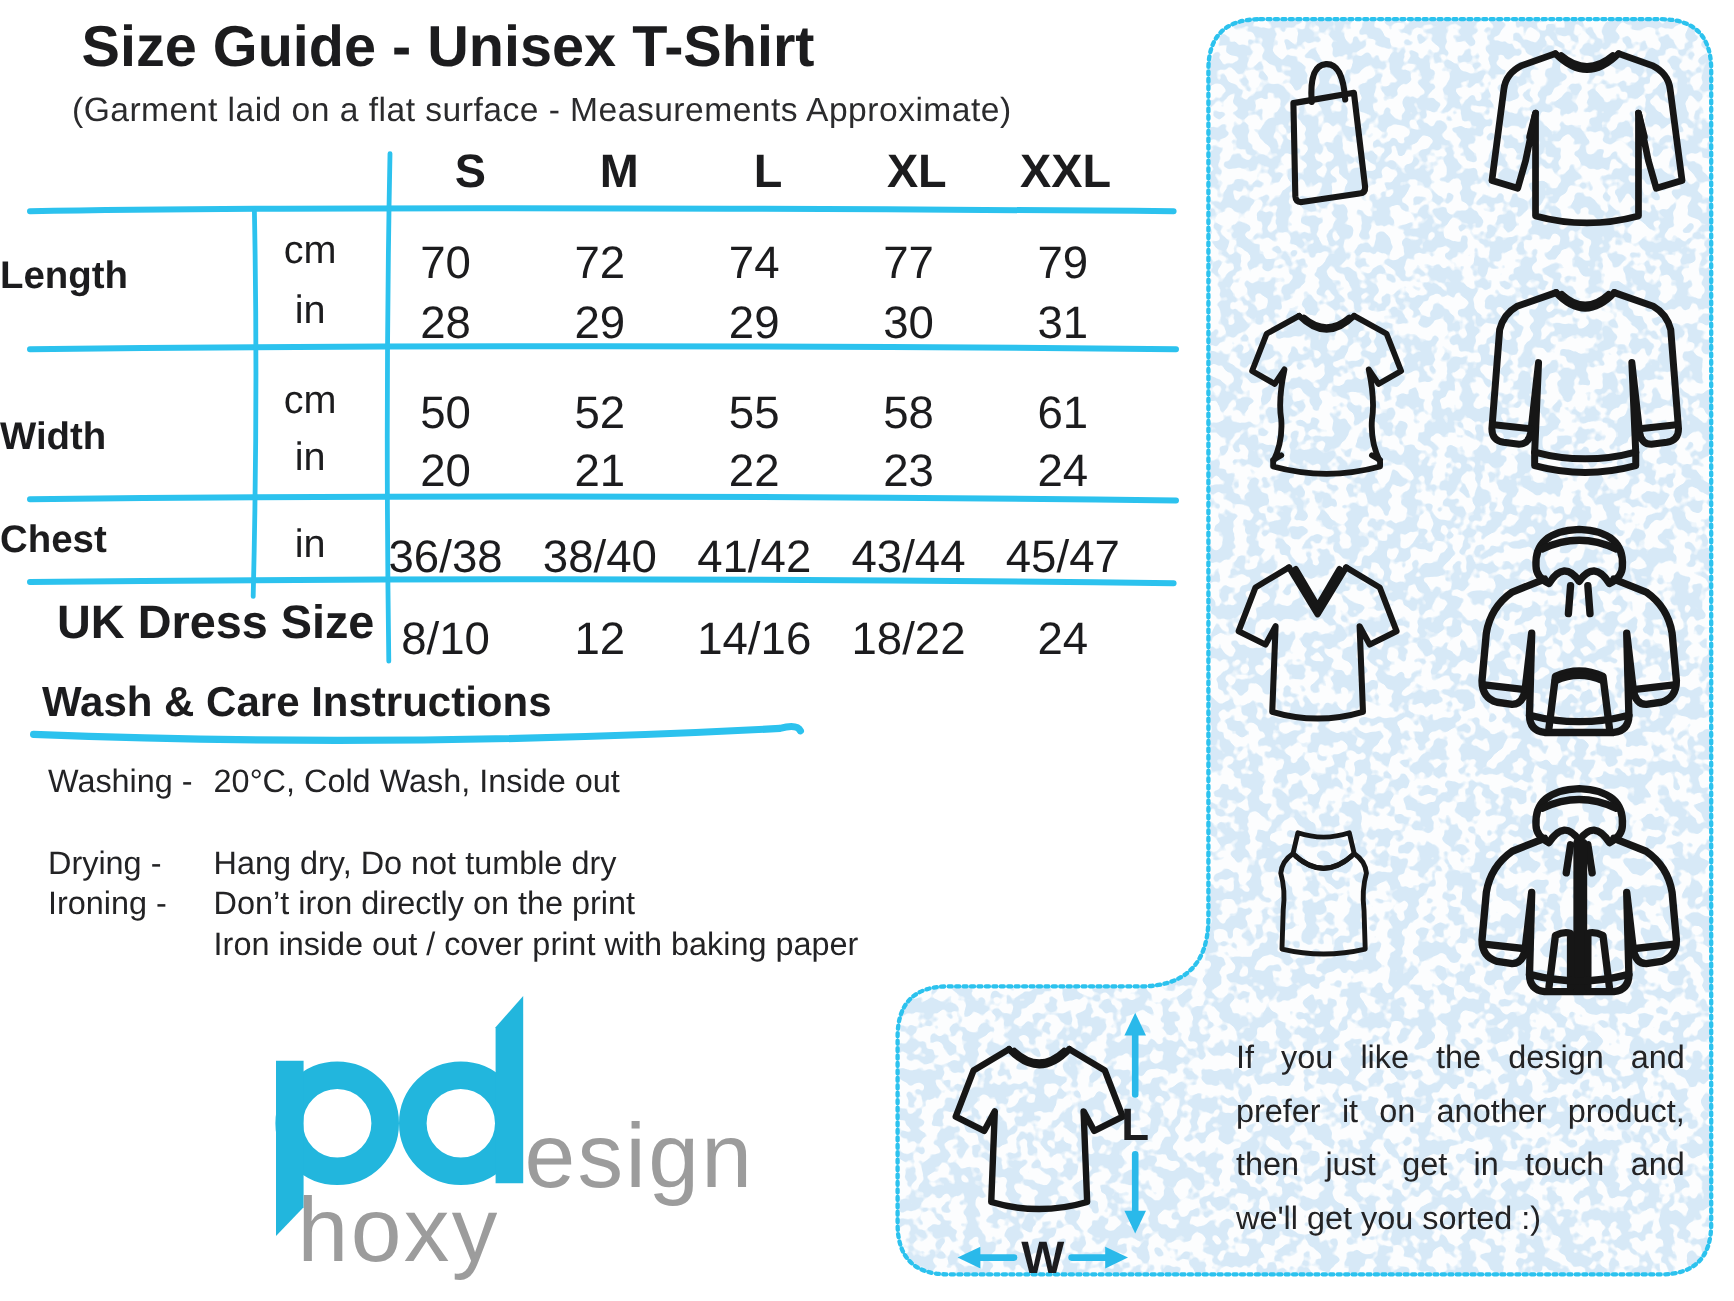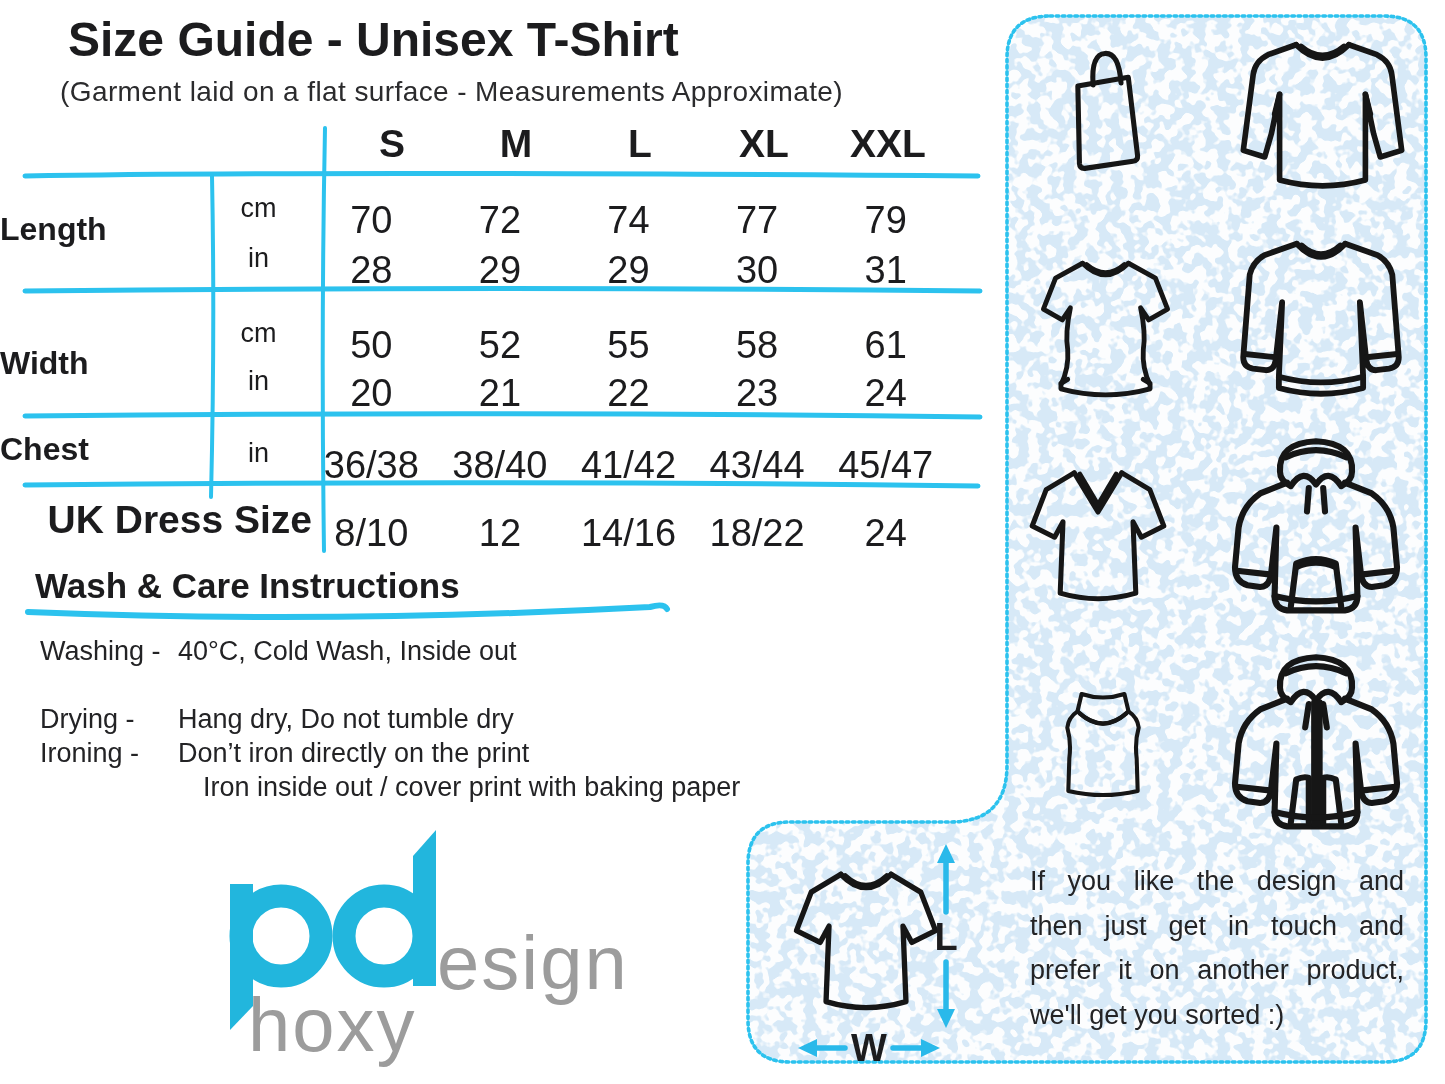--- a/index.html
+++ b/index.html
@@ -6,21 +6,21 @@
   .stage{position:relative;width:1445px;height:1084px;background:#ffffff;overflow:hidden;
          font-family:"Liberation Sans",sans-serif;color:#1c1c1e;}
   .abs{position:absolute;}
   
   .title{left:68px;top:12px;font-size:48px;font-weight:bold;letter-spacing:0px;white-space:nowrap;}
   .subtitle{left:60px;top:76px;font-size:28px;font-weight:400;color:#2b2b2d;letter-spacing:.4px;white-space:nowrap;}
   
   .colhead{left:330px;top:122px;width:620px;height:46px;display:flex;}
   .colhead span{flex:1;text-align:center;font-size:39px;font-weight:bold;}
   .vline{left:210px;width:740px;height:48px;display:flex;align-items:center;}
-  .unit{width:97px;text-align:center;font-size:27px;}
+  .unit{width:97px;text-align:center;font-size:33px;}
   .val{flex:1;text-align:center;font-size:38px;margin-top:24px;}
   .rlabel{left:0;width:210px;text-align:left;font-size:32px;font-weight:bold;white-space:nowrap;}
   .uklabel{left:22px;width:290px;text-align:right;font-size:39px;font-weight:bold;white-space:nowrap;}
   
   .washhead{left:35px;top:566px;font-size:35px;font-weight:bold;white-space:nowrap;}
   .careline{left:40px;width:780px;display:flex;font-size:27px;color:#232325;}
   .clabel{width:138px;}
   .ctext{flex:1;}
   
   .note{left:1030px;top:859px;width:374px;font-size:27px;color:#232325;}
@@ -220,38 +220,38 @@
     <span class="val">8/10</span>
     <span class="val">12</span>
     <span class="val">14/16</span>
     <span class="val">18/22</span>
     <span class="val">24</span>
   </div>
 
   <div class="abs washhead">Wash &amp; Care Instructions</div>
   <div class="abs careline" style="top:636px;">
     <span class="clabel">Washing -</span>
-    <span class="ctext">40°C, Cold Wash, Inside out</span>
+    <span class="ctext">20°C, Cold Wash, Inside out</span>
   </div>
   <div class="abs careline" style="top:670px;">
     <span class="clabel"></span>
   </div>
   <div class="abs careline" style="top:704px;">
     <span class="clabel">Drying -</span>
     <span class="ctext">Hang dry, Do not tumble dry</span>
   </div>
   <div class="abs careline" style="top:738px;">
     <span class="clabel">Ironing -</span>
     <span class="ctext">Don’t iron directly on the print</span>
   </div>
-  <div class="abs careline" style="top:772px;gap:25px;">
+  <div class="abs careline" style="top:772px;">
     <span class="clabel"></span>
     <span class="ctext">Iron inside out / cover print with baking paper</span>
   </div>
 
   <div class="abs note">
     <div class="nline">If you like the design and</div>
+    <div class="nline">prefer it on another product,</div>
     <div class="nline">then just get in touch and</div>
-    <div class="nline">prefer it on another product,</div>
     <div class="nline last">we'll get you sorted :)</div>
   </div>
 
 </div>
 
 </body></html>

